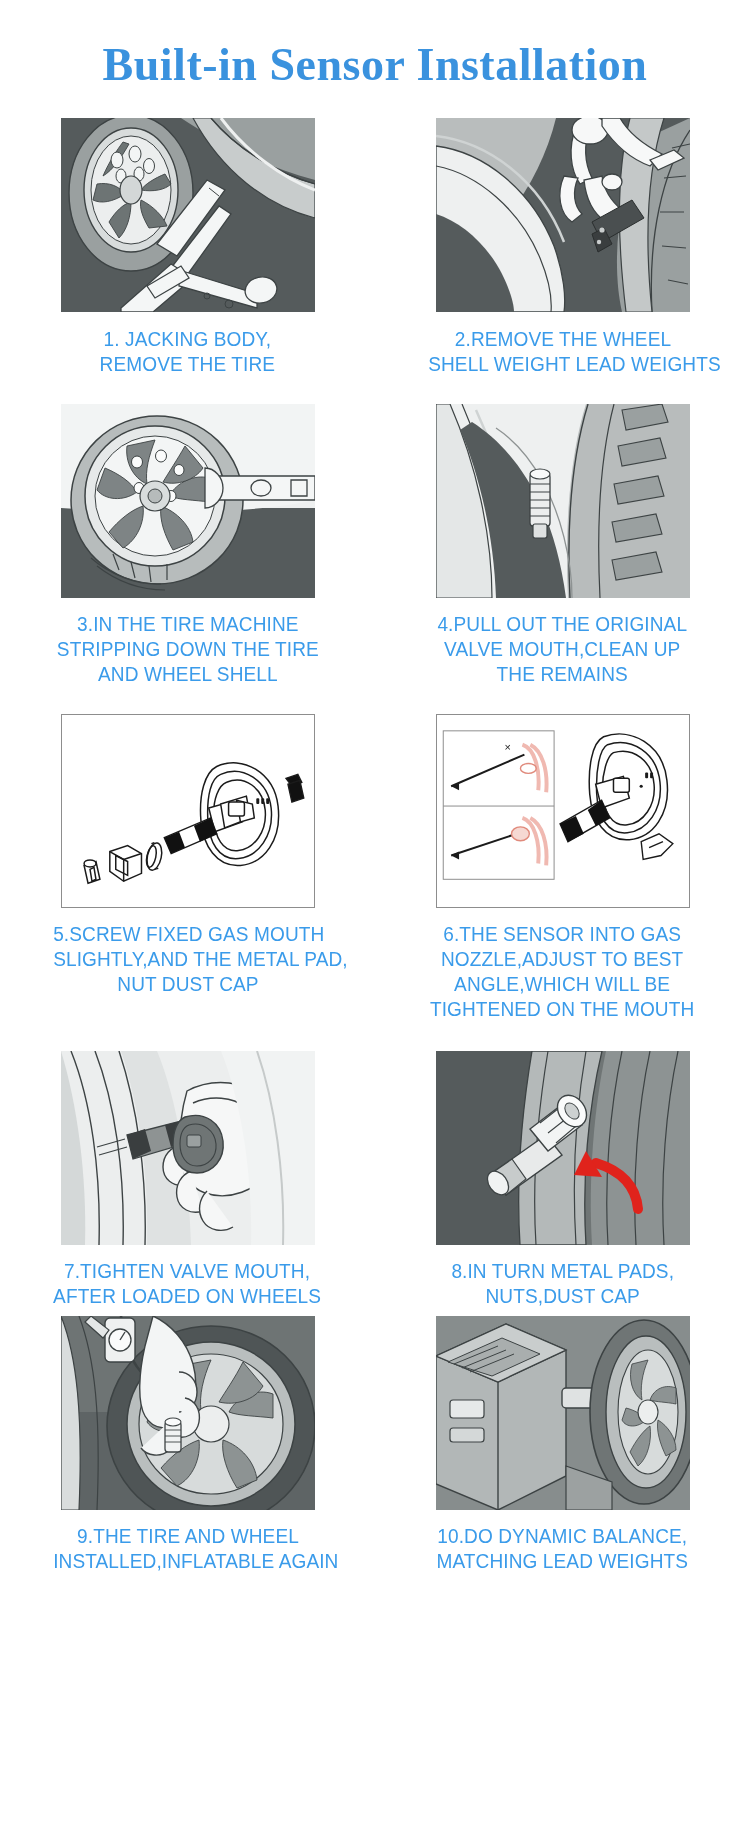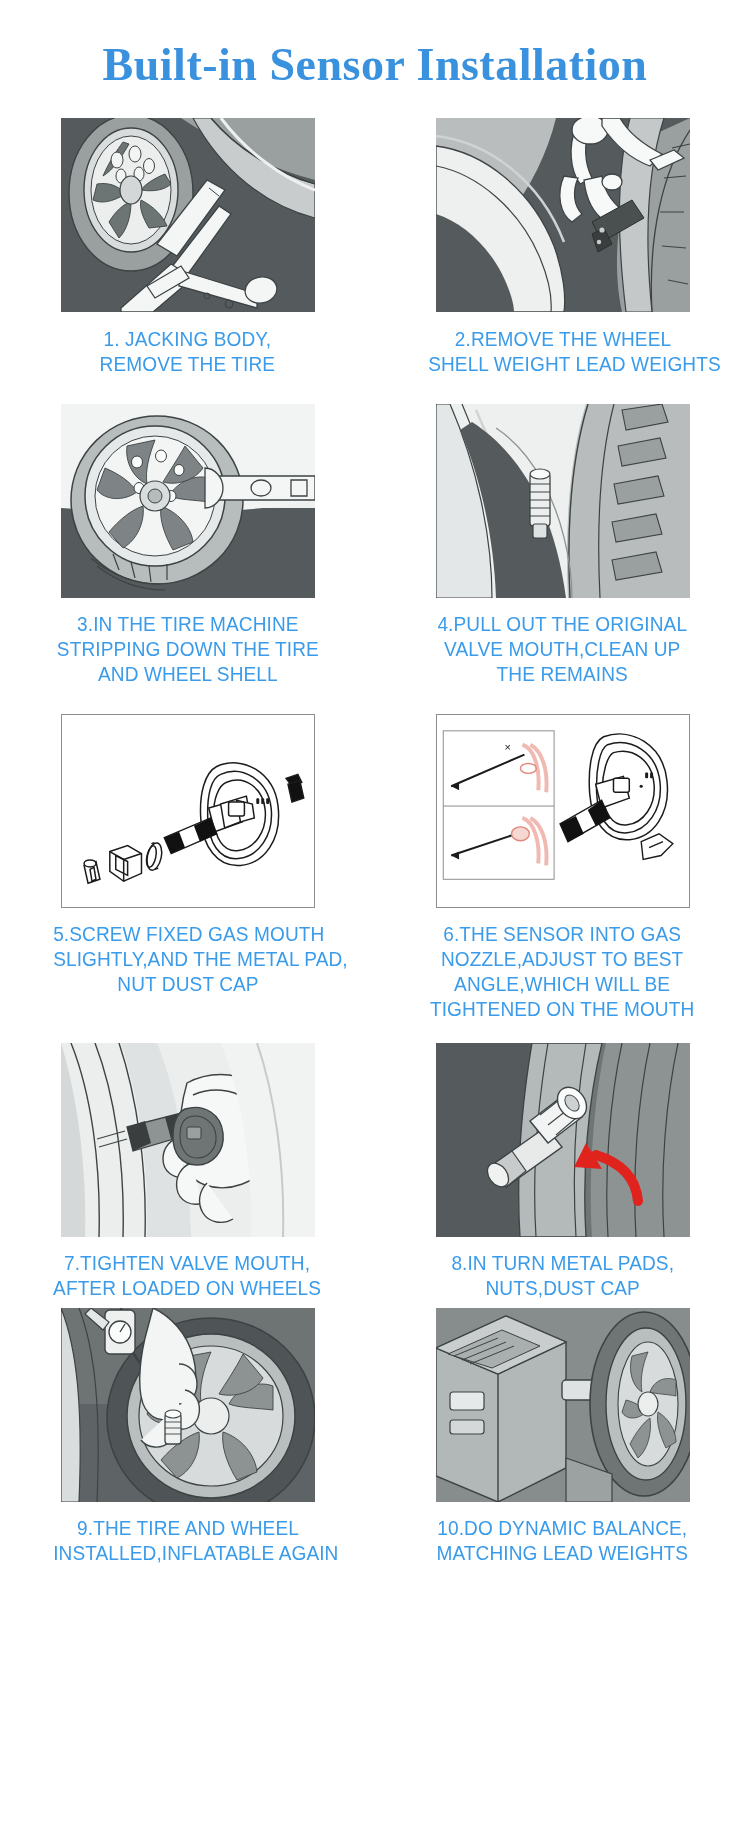--- a/index.html
+++ b/index.html
@@ -57,21 +57,21 @@
     max-width:290px;
     font-family:"Liberation Sans", sans-serif;
     transform:scaleX(0.93);
   }
   .caption div{white-space:nowrap;}
 
   
   .r1 .caption{margin-top:14px;}
   .r2{margin-top:22px;}
   .r3{margin-top:22px;}
-  .r4{margin-top:16px;}
+  .r4{margin-top:24px;}
   .r5{margin-top:2px;}
 </style>
 </head>
 <body>
 
 <div class="page">
 
   <div class="title">Built-in Sensor Installation</div>
 
   <div class="grid">

